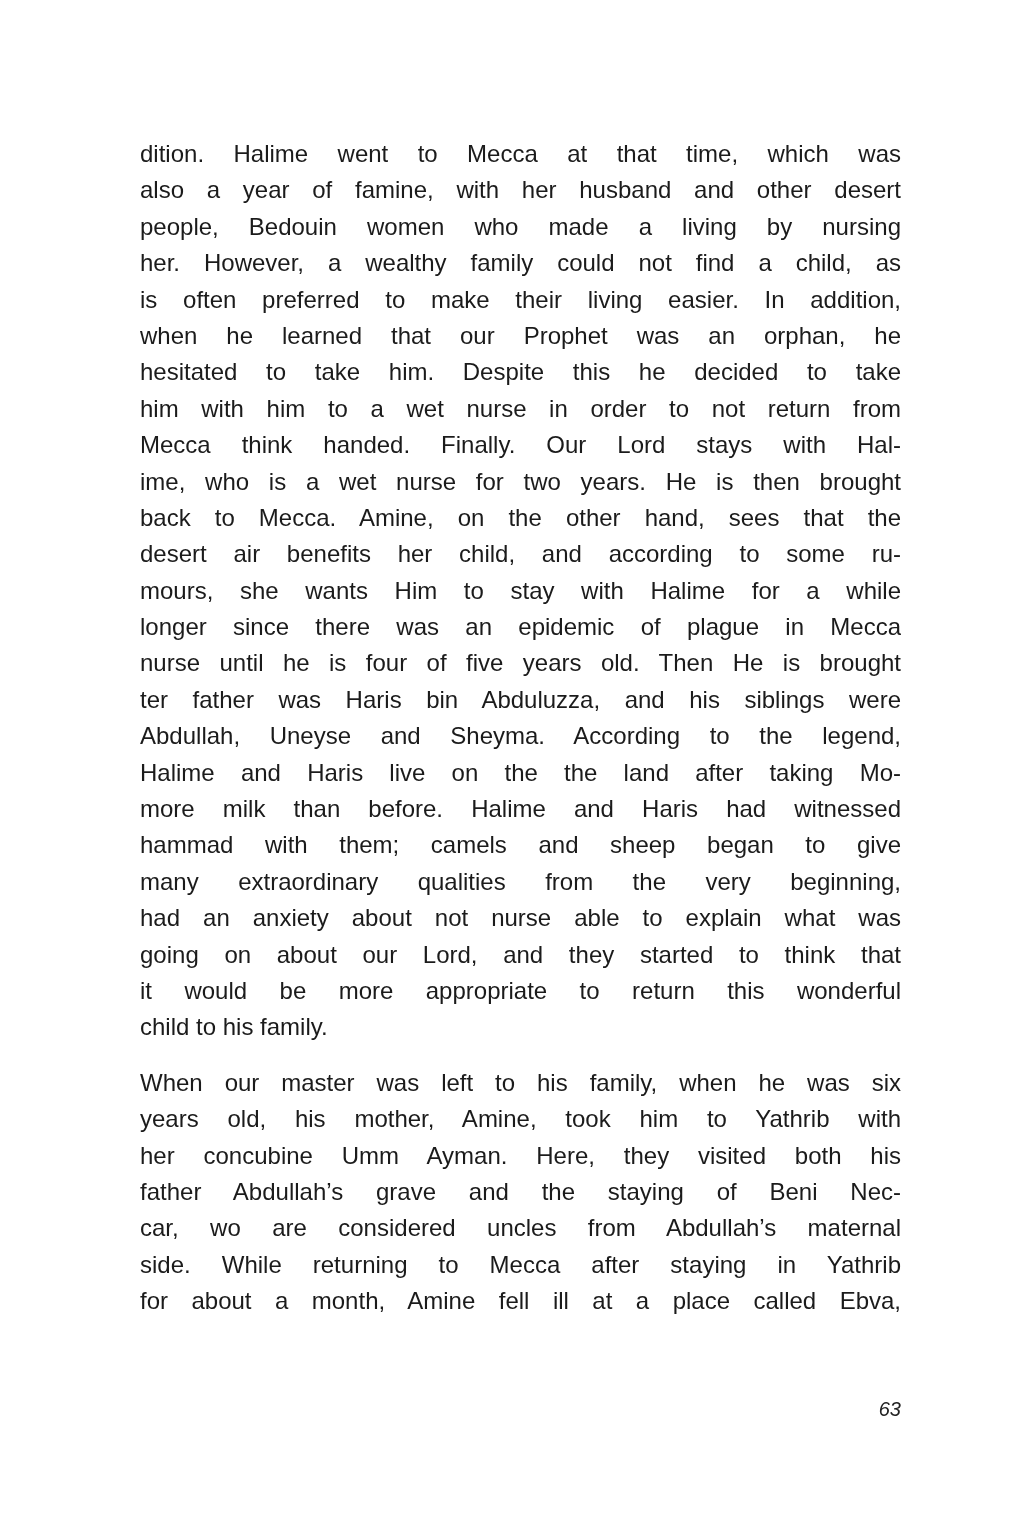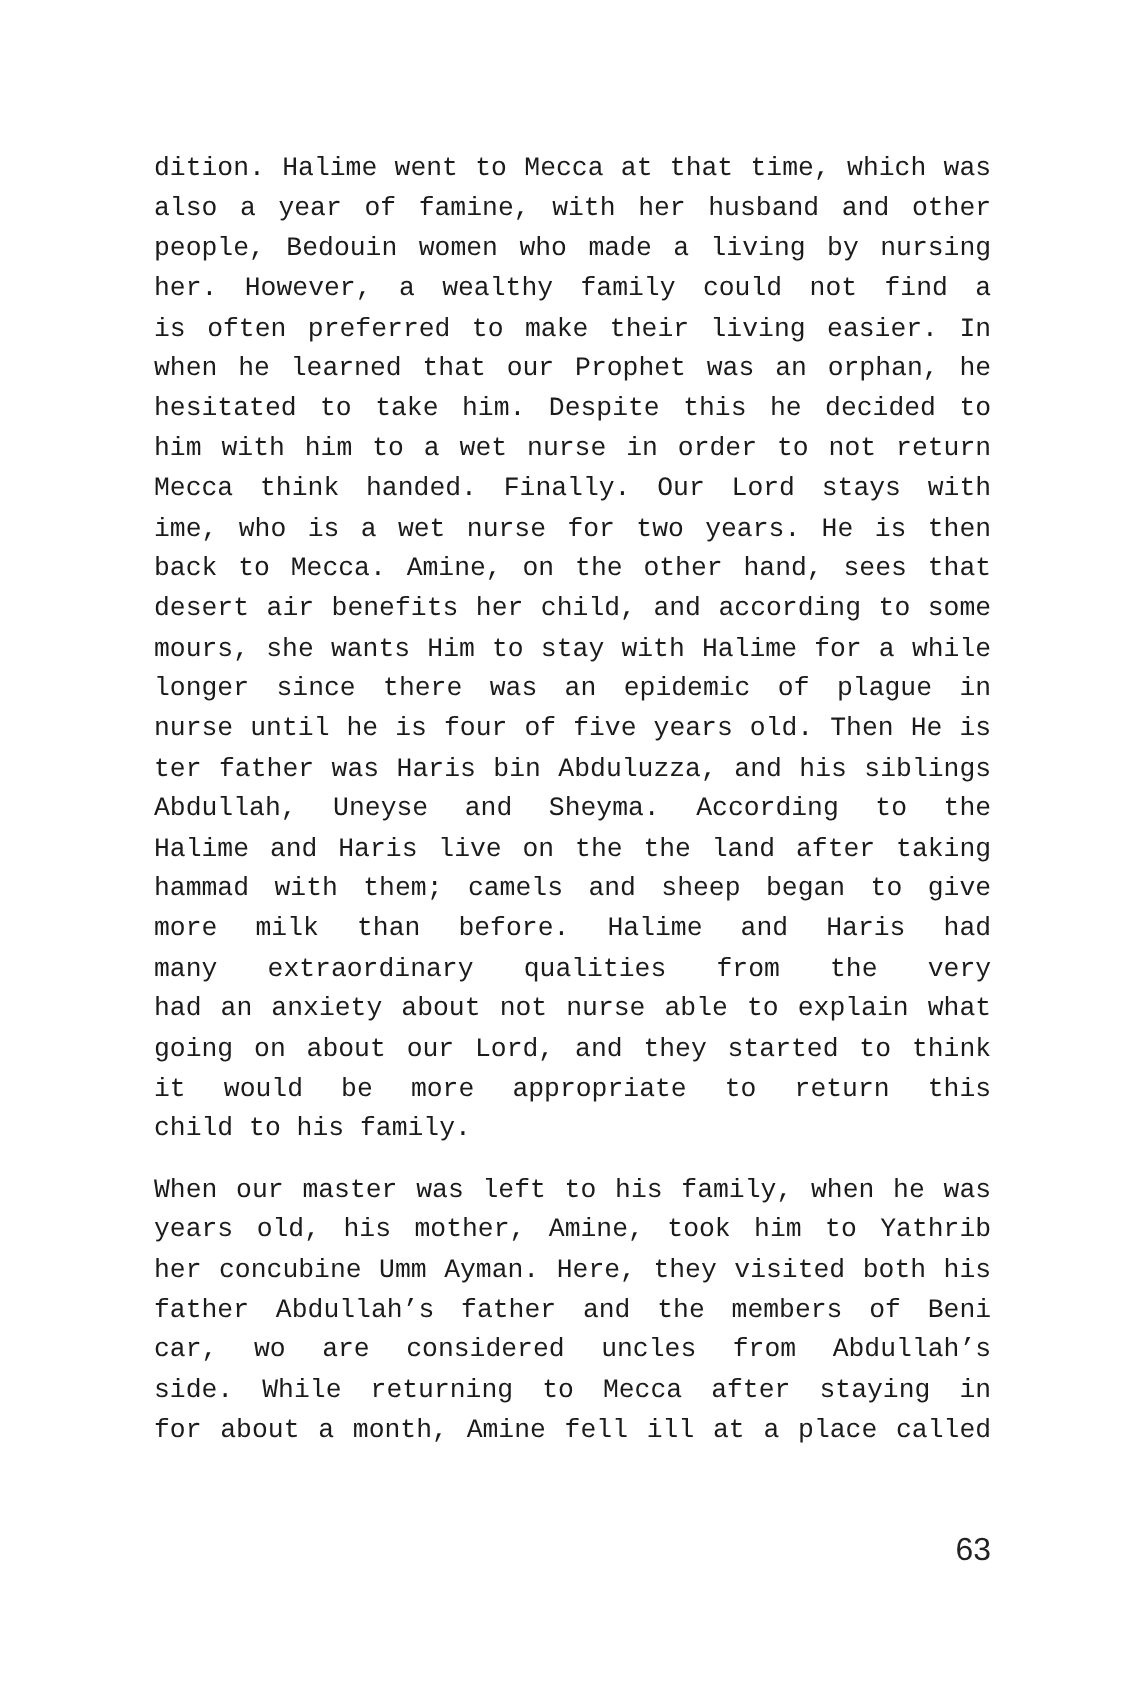--- a/index.html
+++ b/index.html
@@ -16,43 +16,43 @@
     overflow: hidden;
   }
   .text-block {
     position: absolute;
     left: 140px;
     top: 136px;
     width: 761px;
     font-size: 24px;
     line-height: 36.4px;
     letter-spacing: 0px;
-    font-family: Liberation Mono, monospace;
   }
   .paragraph + .paragraph {
     margin-top: 19px;
   }
   .line {
     text-align: justify;
     text-align-last: justify;
     white-space: normal;
     overflow: hidden;
     height: 36.4px;
   }
   .line.para-end {
     text-align-last: left;
   }
   .page-number {
     position: absolute;
     right: 123px;
     top: 1394px;
-    font-size: 29px;
+    font-size: 20px;
     line-height: 30px;
     color: #222222;
     text-align: center;
+    font-style: italic;
   }
 </style>
 </head>
 <body>
 
 <div class="page">
   <div class="text-block">
       <div class="paragraph">
         <div class="line">dition. Halime went to Mecca at that time, which was</div>
         <div class="line">also a year of famine, with her husband and other desert</div>
@@ -65,32 +65,32 @@
         <div class="line">Mecca think handed. Finally. Our Lord stays with Hal-</div>
         <div class="line">ime, who is a wet nurse for two years. He is then brought</div>
         <div class="line">back to Mecca. Amine, on the other hand, sees that the</div>
         <div class="line">desert air benefits her child, and according to some ru-</div>
         <div class="line">mours, she wants Him to stay with Halime for a while</div>
         <div class="line">longer since there was an epidemic of plague in Mecca</div>
         <div class="line">nurse until he is four of five years old. Then He is brought</div>
         <div class="line">ter father was Haris bin Abduluzza, and his siblings were</div>
         <div class="line">Abdullah, Uneyse and Sheyma. According to the legend,</div>
         <div class="line">Halime and Haris live on the the land after taking Mo-</div>
+        <div class="line">more milk than before. Halime and Haris had witnessed</div>
         <div class="line">hammad with them; camels and sheep began to give</div>
-        <div class="line">more milk than before. Halime and Haris had witnessed</div>
         <div class="line">many extraordinary qualities from the very beginning,</div>
         <div class="line">had an anxiety about not nurse able to explain what was</div>
         <div class="line">going on about our Lord, and they started to think that</div>
         <div class="line">it would be more appropriate to return this wonderful</div>
         <div class="line para-end">child to his family.</div>
       </div>
       <div class="paragraph">
         <div class="line">When our master was left to his family, when he was six</div>
         <div class="line">years old, his mother, Amine, took him to Yathrib with</div>
         <div class="line">her concubine Umm Ayman. Here, they visited both his</div>
-        <div class="line">father Abdullah’s father and the members of Beni Nec-</div>
+        <div class="line">father Abdullah’s grave and the staying of Beni Nec-</div>
         <div class="line">car, wo are considered uncles from Abdullah’s maternal</div>
         <div class="line">side. While returning to Mecca after staying in Yathrib</div>
         <div class="line">for about a month, Amine fell ill at a place called Ebva,</div>
       </div>
     </div>
   <div class="page-number">63</div>
 </div>
 
 </body></html>

